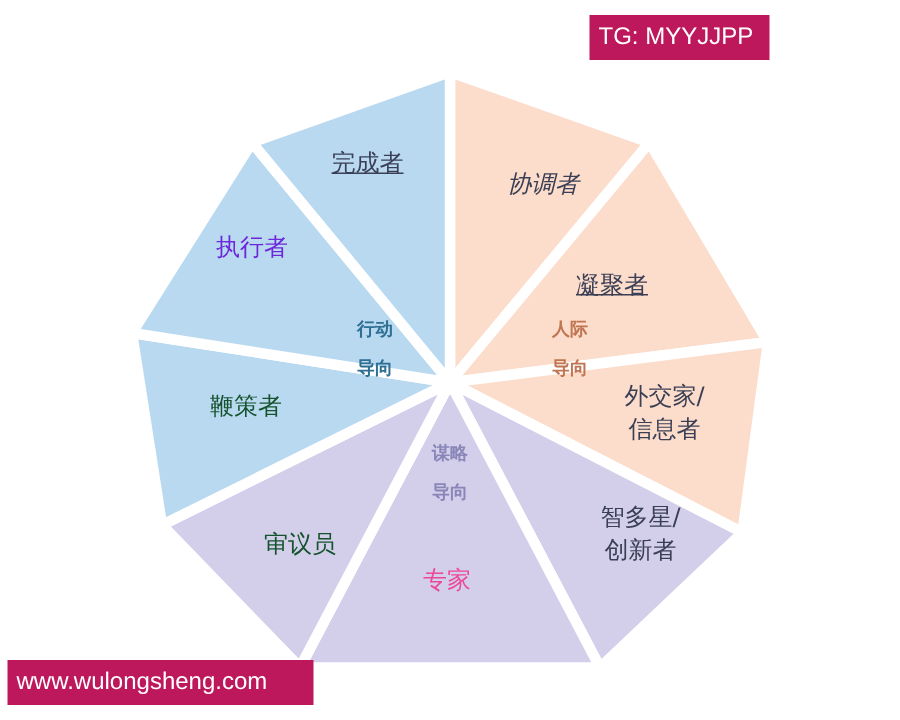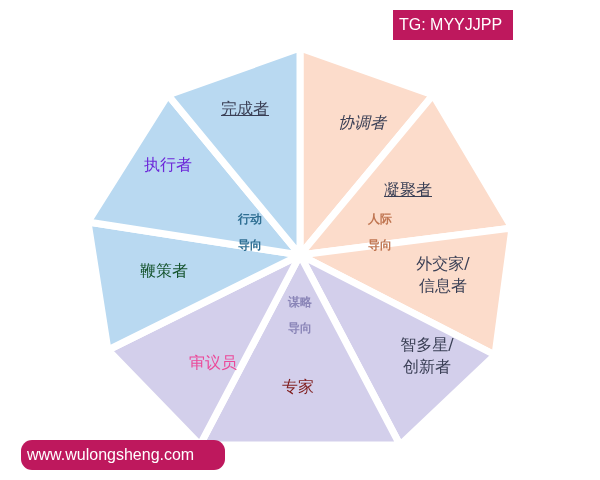--- a/index.html
+++ b/index.html
@@ -8,21 +8,21 @@
   #diagram { position: absolute; left: 0; top: 0; width: 600px; height: 480px; }
   .wedge { stroke: #ffffff; stroke-width: 7; stroke-linejoin: round; }
   .role-label { position: absolute; font-size: 16px; line-height: 22px; text-align: center;
                 white-space: pre; transform: translate(-50%, -50%); }
   .group-label { position: absolute; font-size: 12px; font-weight: bold; line-height: 26px;
                  text-align: left; white-space: pre; transform: translate(-50%, -50%); }
   .watermark { position: absolute; background: #be185d; color: #ffffff;
                font-family: "Liberation Sans", sans-serif; font-size: 16px; line-height: 30px;
                padding: 0 6px; }
   #wm-top { left: 393px; top: 10px; width: 108px; padding-left: 6px; }
-  #wm-bottom { left: 21px; top: 440px; width: 192px; border-radius: 11px; }
+  #wm-bottom { left: 5px; top: 440px; width: 192px; }
 </style>
 </head>
 <body>
 
 <svg id="diagram" viewBox="0 0 600 480">
     <polygon points="300,255 300,48 433,95" class="wedge" fill="#fcdccb"></polygon>
     <polygon points="300,255 433,95 512,228" class="wedge" fill="#fcdccb"></polygon>
     <polygon points="300,255 512,228 495,355" class="wedge" fill="#fcdccb"></polygon>
     <polygon points="300,255 495,355 400,445" class="wedge" fill="#d3cfeb"></polygon>
     <polygon points="300,255 400,445 200,445" class="wedge" fill="#d3cfeb"></polygon>
@@ -33,22 +33,22 @@
     <circle cx="300" cy="255" r="8" fill="#ffffff"></circle>
   </svg>
 
 <div id="labels">
     <div class="role-label" style="left: 362px; top: 123px; color: rgb(58, 63, 85); font-style: italic;">协调者</div>
     <div class="role-label" style="left: 408px; top: 190px; color: rgb(58, 63, 85); text-decoration: underline;">凝聚者</div>
     <div class="role-label" style="left: 443px; top: 275px; color: rgb(58, 63, 85);">外交家/
 信息者</div>
     <div class="role-label" style="left: 393px; top: 356px; color: rgb(58, 63, 85); margin-left: 34px;">智多星/
 创新者</div>
-    <div class="role-label" style="left: 298px; top: 387px; color: #7f1d1d;">专家</div>
-    <div class="role-label" style="left: 213px; top: 363px; color: #ec4899;">审议员</div>
+    <div class="role-label" style="left: 298px; top: 387px; color: #ec4899;">专家</div>
+    <div class="role-label" style="left: 200px; top: 363px; color: #14532d;">审议员</div>
     <div class="role-label" style="left: 164px; top: 271px; color: #14532d;">鞭策者</div>
     <div class="role-label" style="left: 168px; top: 165px; color: #6d28d9;">执行者</div>
     <div class="role-label" style="left: 245px; top: 109px; color: rgb(58, 63, 85); text-decoration: underline;">完成者</div>
     <div class="group-label" style="left: 250px; top: 232px; color: rgb(47, 111, 147);">行动
 导向</div>
     <div class="group-label" style="left: 356px; top: 232px; color: rgb(192, 118, 82); margin-left: 24px;">人际
 导向</div>
     <div class="group-label" style="left: 300px; top: 315px; color: rgb(139, 134, 184);">谋略
 导向</div>
   </div>

